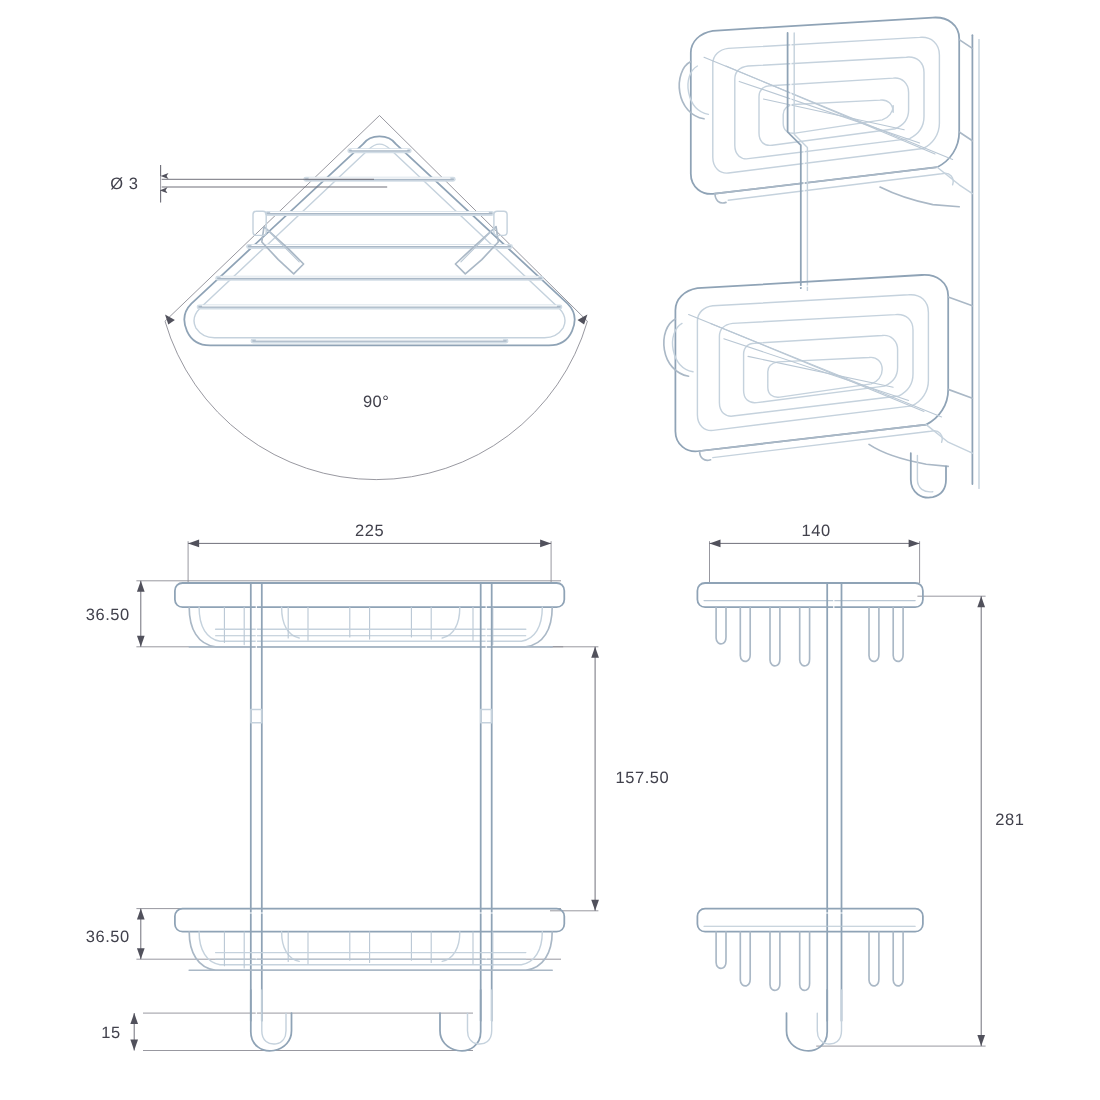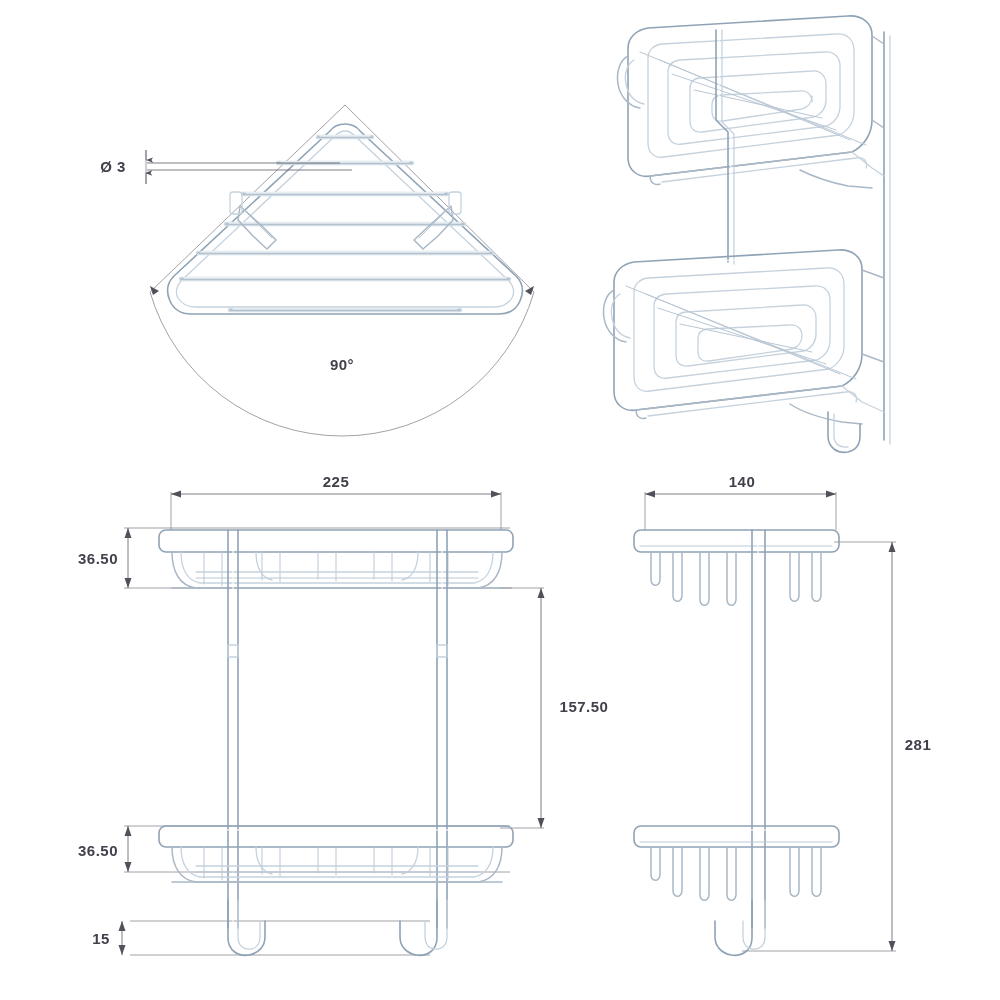--- a/index.html
+++ b/index.html
@@ -1,19 +1,19 @@
 <!DOCTYPE html>
 <html><head>
 <meta charset="utf-8">
 <title>Technical Drawing</title>
 <style>
   html,body{margin:0;padding:0;background:#ffffff;}
   body{width:1000px;height:1000px;position:relative;overflow:hidden;
        font-family:"Liberation Sans","DejaVu Sans",sans-serif;color:#3a3a44;}
-  #sheet{position:absolute;left:0;top:0;width:821px;height:1000px;background:#fff;font-weight:bold;}
+  #sheet{position:absolute;left:0;top:0;width:821px;height:1000px;background:#fff;}
   svg.layer{position:absolute;left:0;top:0;width:1000px;height:1000px;}
   .dimtext{font-family:"Liberation Sans","DejaVu Sans",sans-serif;
            font-size:15px;fill:#41414c;letter-spacing:.5px;}
   .wire{fill:none;stroke:#aab8c6;stroke-width:1.5;stroke-linecap:round;stroke-linejoin:round;}
   .wire-lt{fill:none;stroke:#c5d2dd;stroke-width:1.3;stroke-linecap:round;stroke-linejoin:round;}
   .wire-hi{fill:none;stroke:#ffffff;stroke-width:1.1;stroke-linecap:round;}
   .wire-dk{fill:none;stroke:#8fa3b6;stroke-width:1.6;stroke-linecap:round;stroke-linejoin:round;}
   .wire-thin{fill:none;stroke:#b9c7d4;stroke-width:1;stroke-linecap:round;}
   .dimline{fill:none;stroke:#6e6e78;stroke-width:.9;}
   .extline{fill:none;stroke:#8a8a93;stroke-width:.8;}

